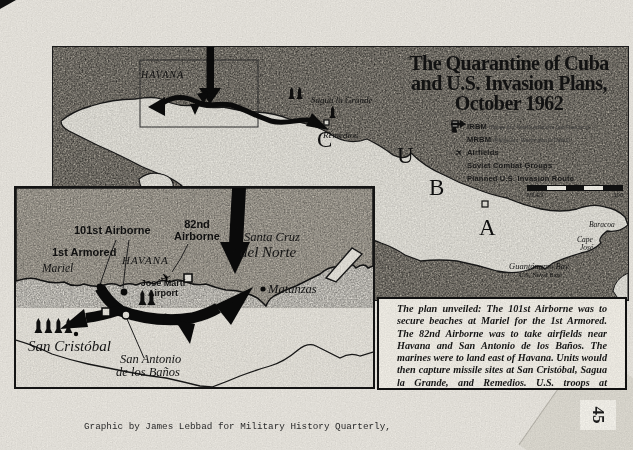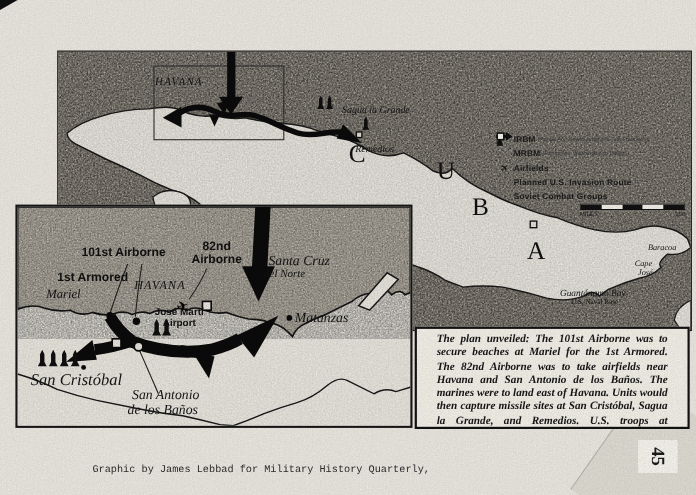--- a/index.html
+++ b/index.html
@@ -106,20 +106,25 @@
       </g>
 
       <use href="#missileA" x="237" y="40"></use>
       <use href="#missileA" x="245" y="40"></use>
       <use href="#missileA" x="278" y="59"></use>
       <rect x="271" y="73" width="5" height="5" fill="#f3f1e9" stroke="#111" stroke-width="1.2"></rect>
       <rect x="429" y="154" width="6" height="6" fill="#f3f1e9" stroke="#111" stroke-width="1.2"></rect>
       <rect x="0" y="0" width="575" height="253" filter="url(#grainA)" opacity="0.22"></rect>
     </svg>
 
+    <div class="map-title">
+      <div>The Quarantine of Cuba</div>
+      <div>and U.S. Invasion Plans,</div>
+      <div>October 1962</div>
+    </div>
 
     <div class="legend">
       <div class="legend-row">
         <span class="legend-icon">
           <svg width="8" height="13">
               <path d="M3,0 L5,3.5 L5,9 L6.5,12.5 L0.5,12.5 L2,9 L2,3.5 Z" fill="#111"></path>
             </svg>
         </span>
         <span class="legend-label">IRBM</span>
         <span class="legend-detail">(Range Arc: Newfoundland to San Francisco)</span>
@@ -129,37 +134,37 @@
           <svg width="7" height="11">
               <path d="M2.6,0 L4.3,3 L4.3,7.5 L5.6,10.5 L0.4,10.5 L1.6,7.5 L1.6,3 Z" fill="#111"></path>
             </svg>
         </span>
         <span class="legend-label">MRBM</span>
         <span class="legend-detail">(Range Arc: Washington to Dallas)</span>
       </div>
       <div class="legend-row">
         <span class="legend-icon" style="font-size:10px;transform:rotate(-45deg);">✈</span>
         <span class="legend-label">Airfields</span>
+      </div>
+      <div class="legend-row">
+        <span class="legend-icon">
+          <svg width="8" height="8">
+              <rect x="1" y="1" width="6" height="6" fill="#f3f1e9" stroke="#111" stroke-width="1.4"></rect>
+            </svg>
+        </span>
+        <span class="legend-label">Soviet Combat Groups</span>
       </div>
       <div class="legend-row">
         <span class="legend-icon">
           <svg width="15" height="8">
               <rect x="0" y="2.5" width="9" height="3" fill="#111"></rect>
               <polygon points="9,0 9,8 15,4" fill="#111"></polygon>
             </svg>
         </span>
         <span class="legend-label">Planned U.S. Invasion Route</span>
-      </div>
-      <div class="legend-row">
-        <span class="legend-icon">
-          <svg width="8" height="8">
-              <rect x="1" y="1" width="6" height="6" fill="#f3f1e9" stroke="#111" stroke-width="1.4"></rect>
-            </svg>
-        </span>
-        <span class="legend-label">Soviet Combat Groups</span>
       </div>
     </div>
 
     <div class="scalebar">
       <div class="scale-strip">
         <div class="scale-seg b"></div>
           <div class="scale-seg"></div>
           <div class="scale-seg b"></div>
           <div class="scale-seg"></div>
           <div class="scale-seg b"></div>
@@ -253,21 +258,21 @@
       <div>Airborne</div>
     </div>
     <div class="unit-label under-arrow" style="left:194px;top:30px;">Marines</div>
     <div class="maplabel" style="left:26px;top:74px;font-size:11.5px;">Mariel</div>
     <div class="maplabel" style="left:106px;top:66px;font-size:11px;letter-spacing:1px;">HAVANA</div>
     <div class="unit-label" style="left:118px;top:90px;width:58px;text-align:center;font-size:9px;">
       <div>José Martí</div>
       <div>Airport</div>
     </div>
     <div class="maplabel" style="left:228px;top:42px;font-size:12.5px;">Santa Cruz</div>
-    <div class="maplabel" style="left:224px;top:56px;font-size:10px;">del Norte</div>
+    <div class="maplabel" style="left:224px;top:56px;font-size:15px;">del Norte</div>
     <div class="maplabel" style="left:252px;top:94px;font-size:12.5px;">Matanzas</div>
     <div class="maplabel" style="left:12px;top:150px;font-size:15px;">San Cristóbal</div>
     <div class="maplabel" style="left:104px;top:164px;font-size:12.5px;">San Antonio</div>
     <div class="maplabel" style="left:100px;top:177px;font-size:12.5px;">de los Baños</div>
   </div>
 
   <div class="plan-box">The plan unveiled: The 101st Airborne was to secure beaches at Mariel for the 1st Armored. The 82nd Airborne was to take airfields near Havana and San Antonio de los Baños. The marines were to land east of Havana. Units would then capture missile sites at San Cristóbal, Sagua la Grande, and Remedios. U.S. troops at Guantánamo Bay would be a diversionary force.</div>
 
   <div class="caption">
     <div>Graphic by James Lebbad for Military History Quarterly,</div>

